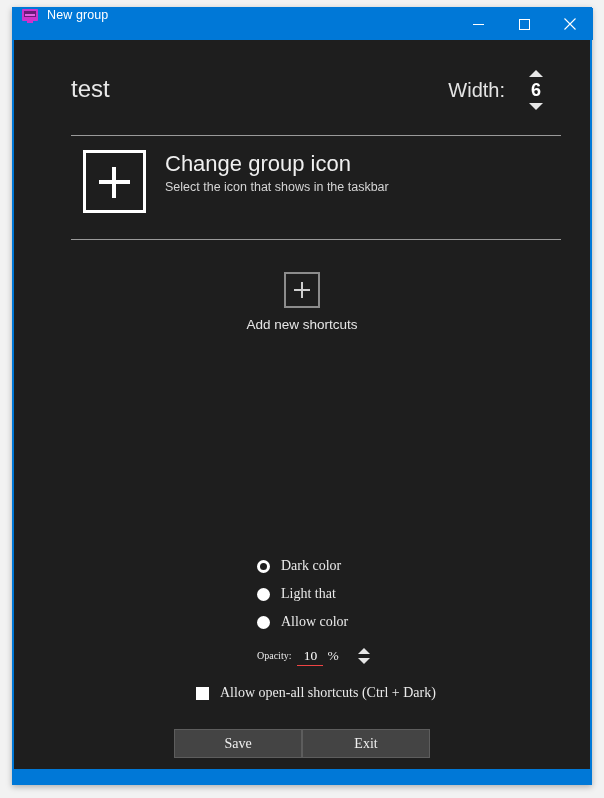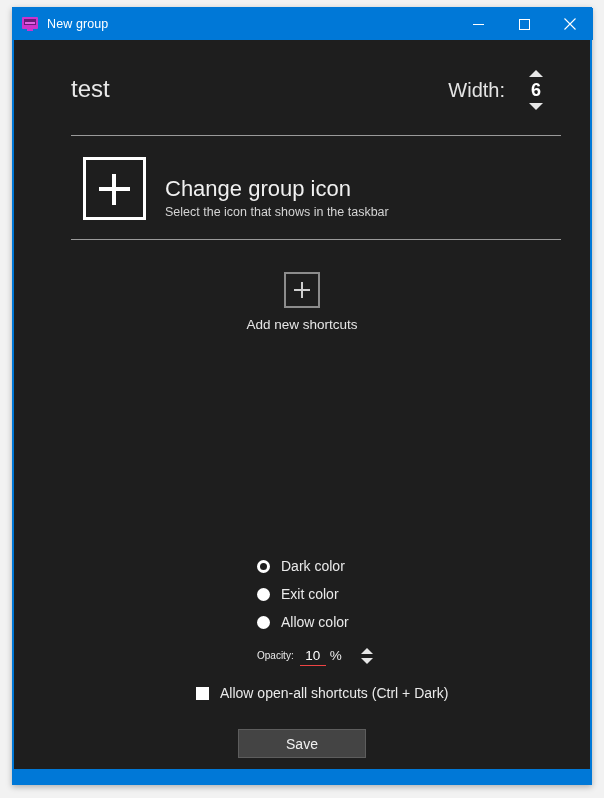--- a/index.html
+++ b/index.html
@@ -37,21 +37,20 @@
     position: absolute;
     left: 0; top: 0;
     width: 580px;
     height: 32px;
     background: #0078d7;
     display: flex;
     align-items: center;
   }
   .title-left {
     display: flex;
-    align-items: center;
     padding-left: 9px;
     flex: 1 1 auto;
     height: 100%;
   }
   .app-icon {
     width: 16px;
     height: 16px;
     position: relative;
     margin-right: 9px;
     flex: 0 0 auto;
@@ -180,21 +179,21 @@
   .divider.d2 { top: 199px; }
 
   
   .change-icon-row {
     position: absolute;
     left: 69px;
     top: 110px;
     width: 440px;
     height: 70px;
     display: flex;
-    align-items: flex-end;
+    align-items: flex-start;
   }
   .big-plus-box {
     width: 63px;
     height: 63px;
     border: 3px solid #ffffff;
     box-sizing: border-box;
     position: relative;
     flex: 0 0 auto;
   }
   .big-plus-box .hbar {
@@ -262,20 +261,21 @@
     margin-top: 8px;
     white-space: nowrap;
   }
 
   
   .options {
     position: absolute;
     left: 0;
     top: 512px;
     width: 576px;
+    font-family: Liberation Serif, serif;
   }
   .radio-row {
     display: flex;
     align-items: center;
     height: 28px;
     padding-left: 243px;
   }
   .radio {
     width: 13px;
     height: 13px;
@@ -477,21 +477,21 @@
 
       <div class="options">
 
         <div class="radio-row">
           <span class="radio selected"></span>
           <span class="radio-label">Dark color</span>
         </div>
 
         <div class="radio-row">
           <span class="radio"></span>
-          <span class="radio-label">Exit color</span>
+          <span class="radio-label">Light that</span>
         </div>
 
         <div class="radio-row">
           <span class="radio"></span>
           <span class="radio-label">Allow color</span>
         </div>
 
         <div class="opacity-row">
           <span class="opacity-label">Opacity:</span>
           <span class="opacity-value-wrap">
@@ -504,18 +504,19 @@
           </span>
         </div>
 
         <div class="check-row">
           <span class="checkbox"></span>
           <span class="check-label">Allow open-all shortcuts (Ctrl + Dark)</span>
         </div>
 
         <div class="btn-row">
           <div class="btn">Save</div>
+          <div class="btn">Exit</div>
         </div>
 
       </div>
     </div>
   </div>
 </div>
 
 </body></html>

